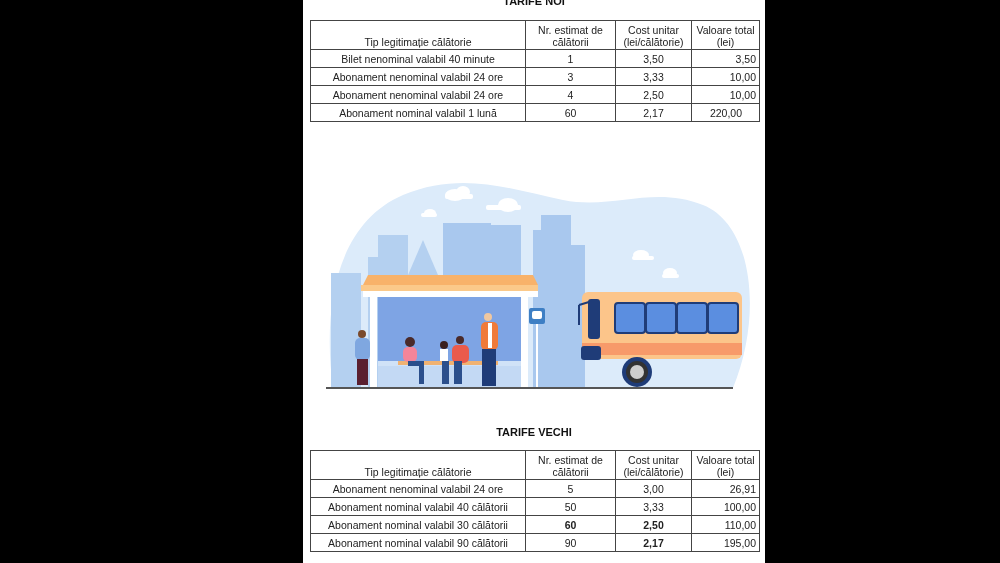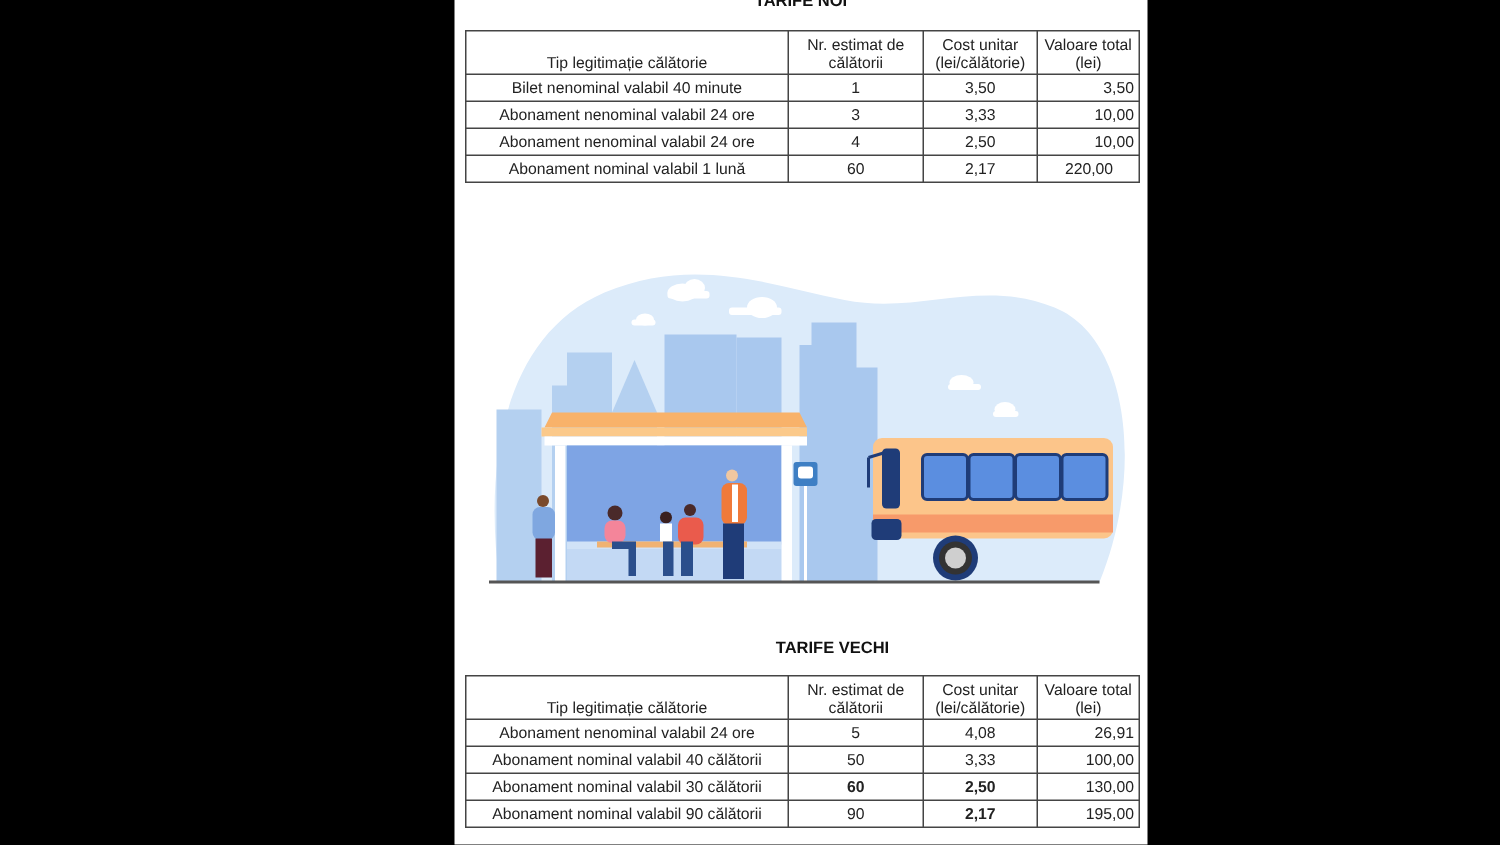--- a/index.html
+++ b/index.html
@@ -8,21 +8,21 @@
     font-family: "Liberation Sans", sans-serif;
   }
   .page {
     position:absolute; left:303px; top:0; width:462px; height:563px; background:#fff; overflow:hidden;
   }
   .section-title {
     position:absolute; left:0; width:462px; text-align:center;
     font-weight:bold; font-size:11px; color:#111;
   }
   .title-noi { top:-5px; }
-  .title-vechi { top:426px;margin-left:21px; }
+  .title-vechi { top:426px; }
   table.tarif {
     position:absolute; left:7px; width:449px; border-collapse:collapse;
     font-size:10.5px; color:#222; table-layout:fixed;
   }
   table.tarif td, table.tarif th {
     border:1px solid #444; padding:0 4px; height:17px; line-height:12px; font-weight:normal;
   }
   table.tarif th { height:27px; vertical-align:bottom; padding-bottom:1px; }
   table.tarif td.c0, table.tarif td.c1, table.tarif td.c2 { text-align:center; }
   table.tarif td.c3 { text-align:right; padding-right:3px; }
@@ -194,34 +194,34 @@
         <th>Tip legitimație călătorie</th>
         <th>Nr. estimat de călătorii</th>
         <th>Cost unitar (lei/călătorie)</th>
         <th>Valoare total (lei)</th>
       </tr>
     </thead>
     <tbody>
       <tr>
         <td class="c0">Abonament nenominal valabil 24 ore</td>
         <td class="c1">5</td>
-        <td class="c2">4,08</td>
+        <td class="c2">3,00</td>
         <td class="c3">26,91</td>
       </tr>
       <tr>
         <td class="c0">Abonament nominal valabil 40 călătorii</td>
         <td class="c1">50</td>
         <td class="c2">3,33</td>
         <td class="c3">100,00</td>
       </tr>
       <tr>
         <td class="c0">Abonament nominal valabil 30 călătorii</td>
         <td class="c1 bold">60</td>
         <td class="c2 bold">2,50</td>
-        <td class="c3">130,00</td>
+        <td class="c3">110,00</td>
       </tr>
       <tr>
         <td class="c0">Abonament nominal valabil 90 călătorii</td>
         <td class="c1">90</td>
         <td class="c2 bold">2,17</td>
         <td class="c3">195,00</td>
       </tr>
     </tbody>
   </table>
 

